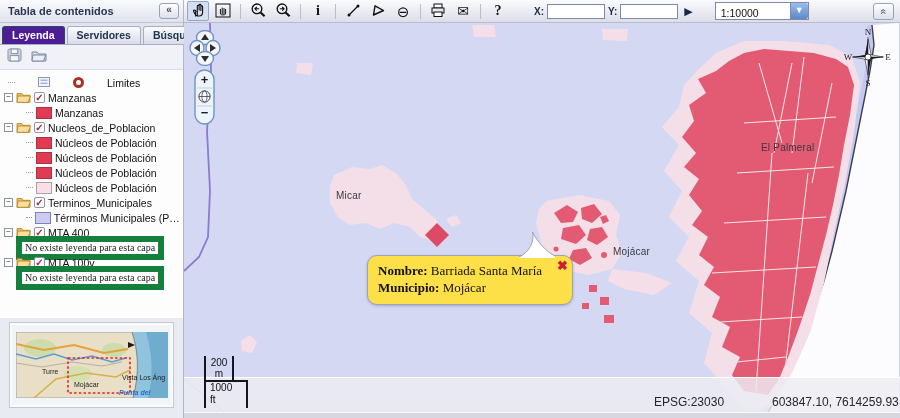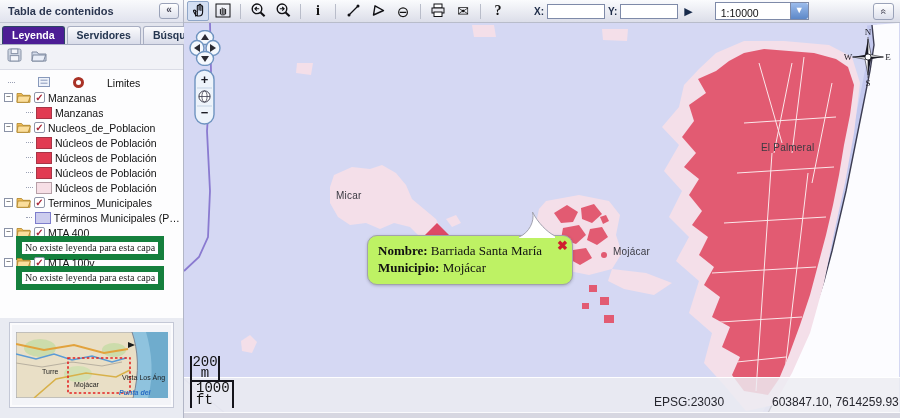--- a/index.html
+++ b/index.html
@@ -61,32 +61,32 @@
   .tb-collapse{margin-left:auto;width:19px;height:15px;border:1px solid #9aa2b8;border-radius:3px;
                background:linear-gradient(#ffffff,#dde0ec);display:flex;align-items:center;
                justify-content:center;color:#445;cursor:pointer;}
   .tb-collapse span{display:inline-block;transform:rotate(90deg);font-size:10px;}
 
   .viewport{position:relative;flex:1;background:#d5d8f3;overflow:hidden;}
   .mapsvg{position:absolute;left:0;top:0;}
   .map-label{position:absolute;font-size:10px;color:#3a3a42;letter-spacing:.2px;pointer-events:none;}
 
   
-  .popup{position:absolute;left:183px;top:212px;width:184px;background:#bef264;
+  .popup{position:absolute;left:183px;top:232px;width:184px;background:#fde047;
          border:1px solid #a2a2ae;border-radius:10px;padding:7px 10px 8px 10px;
          font-family:"Liberation Serif",serif;font-size:13px;line-height:16.5px;color:#111;
          box-shadow:0 1px 3px rgba(40,40,60,.25);z-index:6;}
   .popup b{font-weight:bold;}
   .popup-close{position:absolute;top:4px;right:4px;color:#cf1f2e;font-size:13px;
                font-weight:bold;line-height:12px;cursor:pointer;}
   .popup-tail{position:absolute;top:-25px;right:16px;width:38px;height:27px;z-index:7;}
 
   
-  .scalebar{position:absolute;left:6px;bottom:10px;z-index:8;color:#111;
-            font-family:Liberation Mono, monospace;font-size:14px;}
+  .scalebar{position:absolute;left:20px;bottom:10px;z-index:8;color:#111;
+            font-family:Liberation Sans, sans-serif;font-size:10px;}
   .sb-metric{width:26px;border-left:2px solid #15151c;border-right:2px solid #15151c;
              text-align:center;line-height:11px;padding:1px 0;}
   .sb-imperial{width:44px;box-sizing:border-box;border:2px solid #15151c;border-bottom:none;
                padding:0 12px 2px 4px;line-height:12px;}
 
   
   .status-strip{position:absolute;left:0;right:0;bottom:0;height:40px;
                 background:rgba(236,236,242,.84);border-top:1px solid rgba(255,255,255,.95);z-index:5;}
   .status-strip .edge{position:absolute;left:0;right:0;bottom:0;height:5px;
                       background:#d7d7e1;border-top:1px solid #fafafc;}

